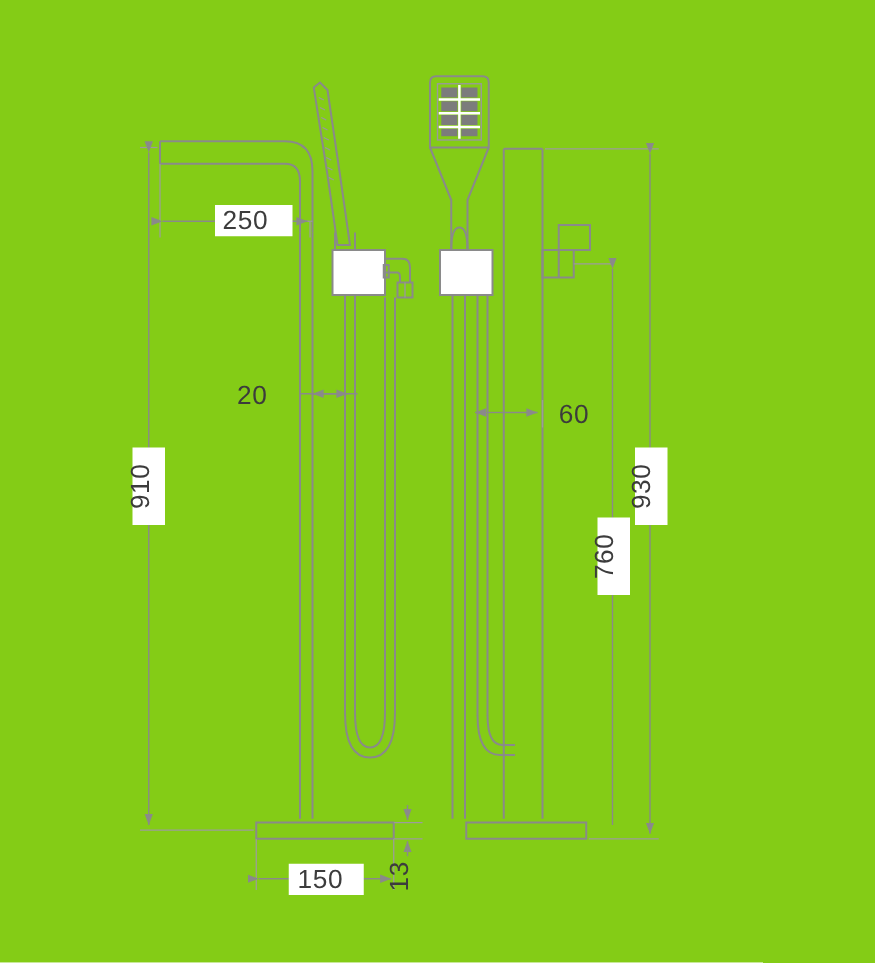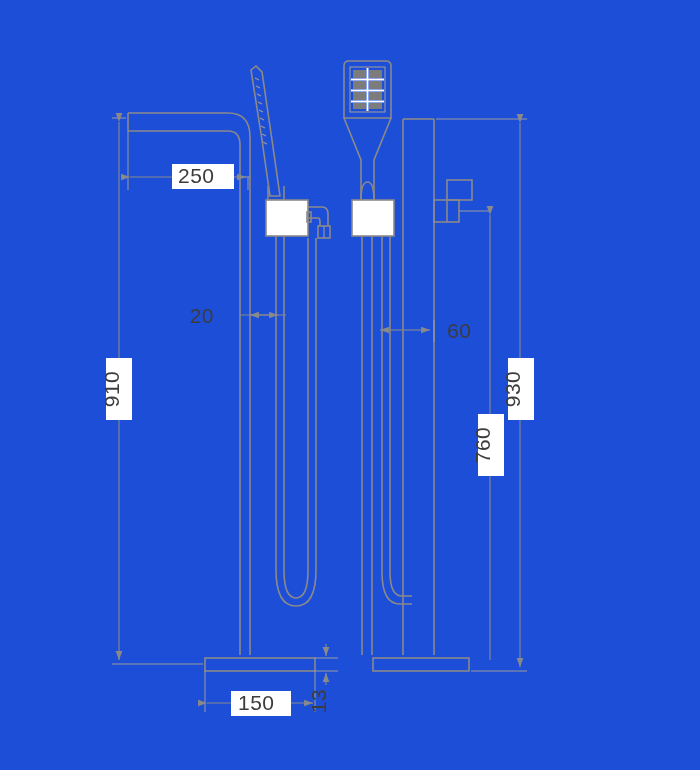--- a/index.html
+++ b/index.html
@@ -11,21 +11,21 @@
   body {
     width: 700px;
     height: 770px;
     font-family: "Liberation Sans", sans-serif;
     overflow: hidden;
   }
   #drawing-root {
     position: relative;
     width: 700px;
     height: 770px;
-    background: #1d4ed8;
+    background: #84cc16;
   }
   svg#tech-drawing {
     display: block;
     width: 700px;
     height: 770px;
   }
   .obj {
     fill: none;
     stroke: #8a8a8a;
     stroke-width: 1.6;

